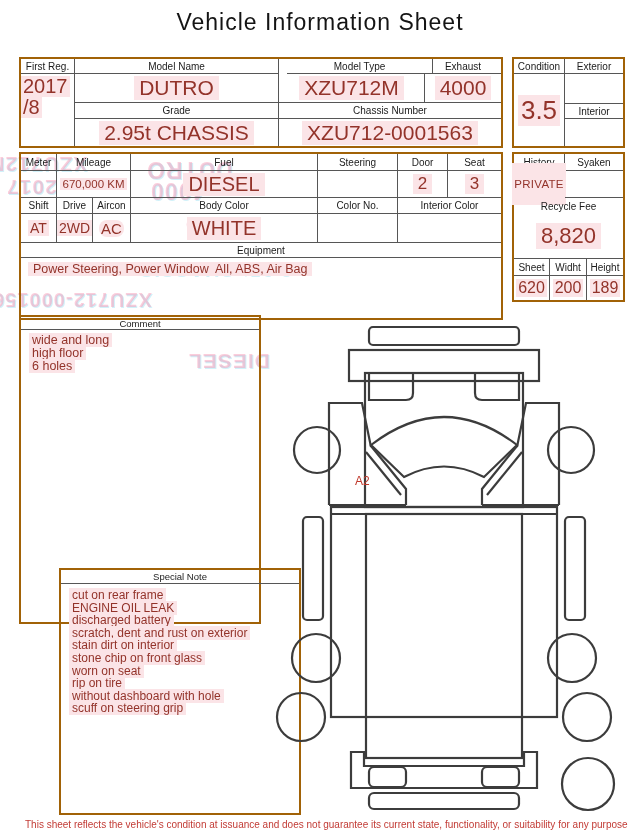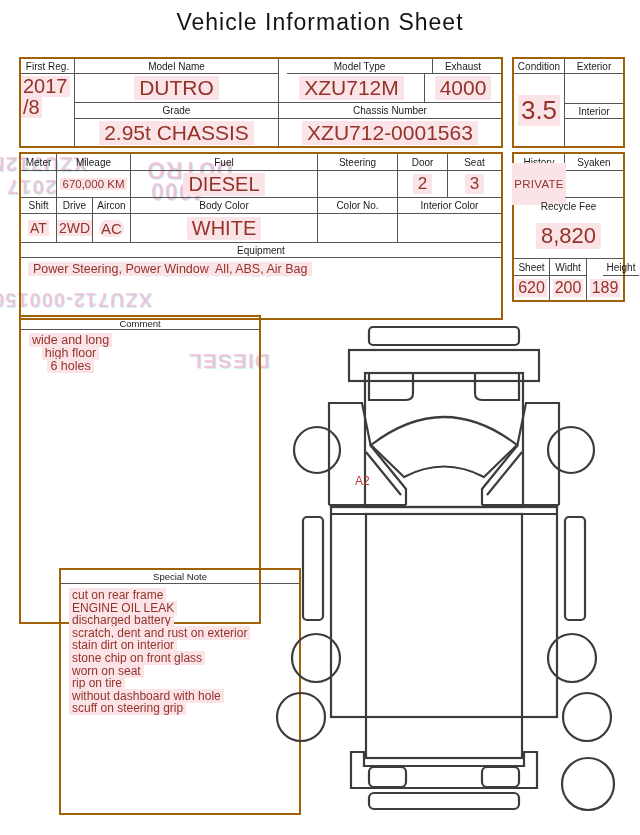--- a/index.html
+++ b/index.html
@@ -140,33 +140,33 @@
       </div>
     <div class="c bb" style="left:51px;top:17px;width:58px;height:27px;"></div>
 
     <div class="c hdr" style="left:0;top:44px;width:109px;height:16px;">Recycle Fee</div>
     <div class="c bb" style="left:0;top:60px;width:109px;height:45px;">
         <span class="red hl" style="font-size:22px;">8,820</span>
       </div>
 
     <div class="c hdr br bb" style="left:0;top:105px;width:36px;height:17px;">Sheet</div>
     <div class="c hdr br bb" style="left:36px;top:105px;width:37px;height:17px;">Widht</div>
-    <div class="c hdr bb" style="left:73px;top:105px;width:36px;height:17px;margin-left:16px;">Height</div>
+    <div class="c hdr bb" style="left:73px;top:105px;width:36px;height:17px;">Height</div>
     <div class="c br" style="left:0;top:122px;width:36px;height:24px;">
         <span class="red hl" style="font-size:16px;padding:0 2px;">620</span>
       </div>
     <div class="c br" style="left:36px;top:122px;width:37px;height:24px;">
         <span class="red hl" style="font-size:16px;padding:0 2px;">200</span>
       </div>
     <div class="c" style="left:73px;top:122px;width:36px;height:24px;">
         <span class="red hl" style="font-size:16px;padding:0 2px;">189</span>
       </div>
   </div>
 
-  <div class="box" style="left:19px;top:315px;width:242px;height:309px;text-align:center;">
+  <div class="box" style="left:19px;top:315px;width:242px;height:309px;">
     <div class="c bb" style="left:0;top:0;width:238px;height:13px;font-size:9.5px;">Comment</div>
     <div style="position:absolute;left:8px;top:17px;">
       <div class="nl" style="font-size:12.5px;height:13px;line-height:13px;"><span class="hl red">wide and long</span></div>
       <div class="nl" style="font-size:12.5px;height:13px;line-height:13px;"><span class="hl red">high floor</span></div>
       <div class="nl" style="font-size:12.5px;height:13px;line-height:13px;"><span class="hl red">6 holes</span></div>
     </div>
   </div>
 
   <div class="box" style="left:19px;top:568px;width:242px;height:247px;margin-left:40px;">
     <div class="c bb" style="left:0;top:0;width:238px;height:14px;font-size:9.5px;">Special Note</div>
@@ -219,13 +219,14 @@
     <circle cx="318" cy="474" r="26"></circle>
 
     <path d="M81,442 H94 V456 H254 V442 H267 V478 H81 Z"></path>
     <rect x="99" y="457" width="37" height="20" rx="5"></rect>
     <rect x="212" y="457" width="37" height="20" rx="5"></rect>
     <rect x="99" y="483" width="150" height="16" rx="5"></rect>
 
     <text x="85" y="175" font-size="12" fill="#c0392b" stroke="none" font-family="Liberation Sans, sans-serif">A2</text>
   </svg>
 
+  <div class="footer">This sheet reflects the vehicle's condition at issuance and does not guarantee its current state, functionality, or suitability for any purpose</div>
 </div>
 
 </body></html>

